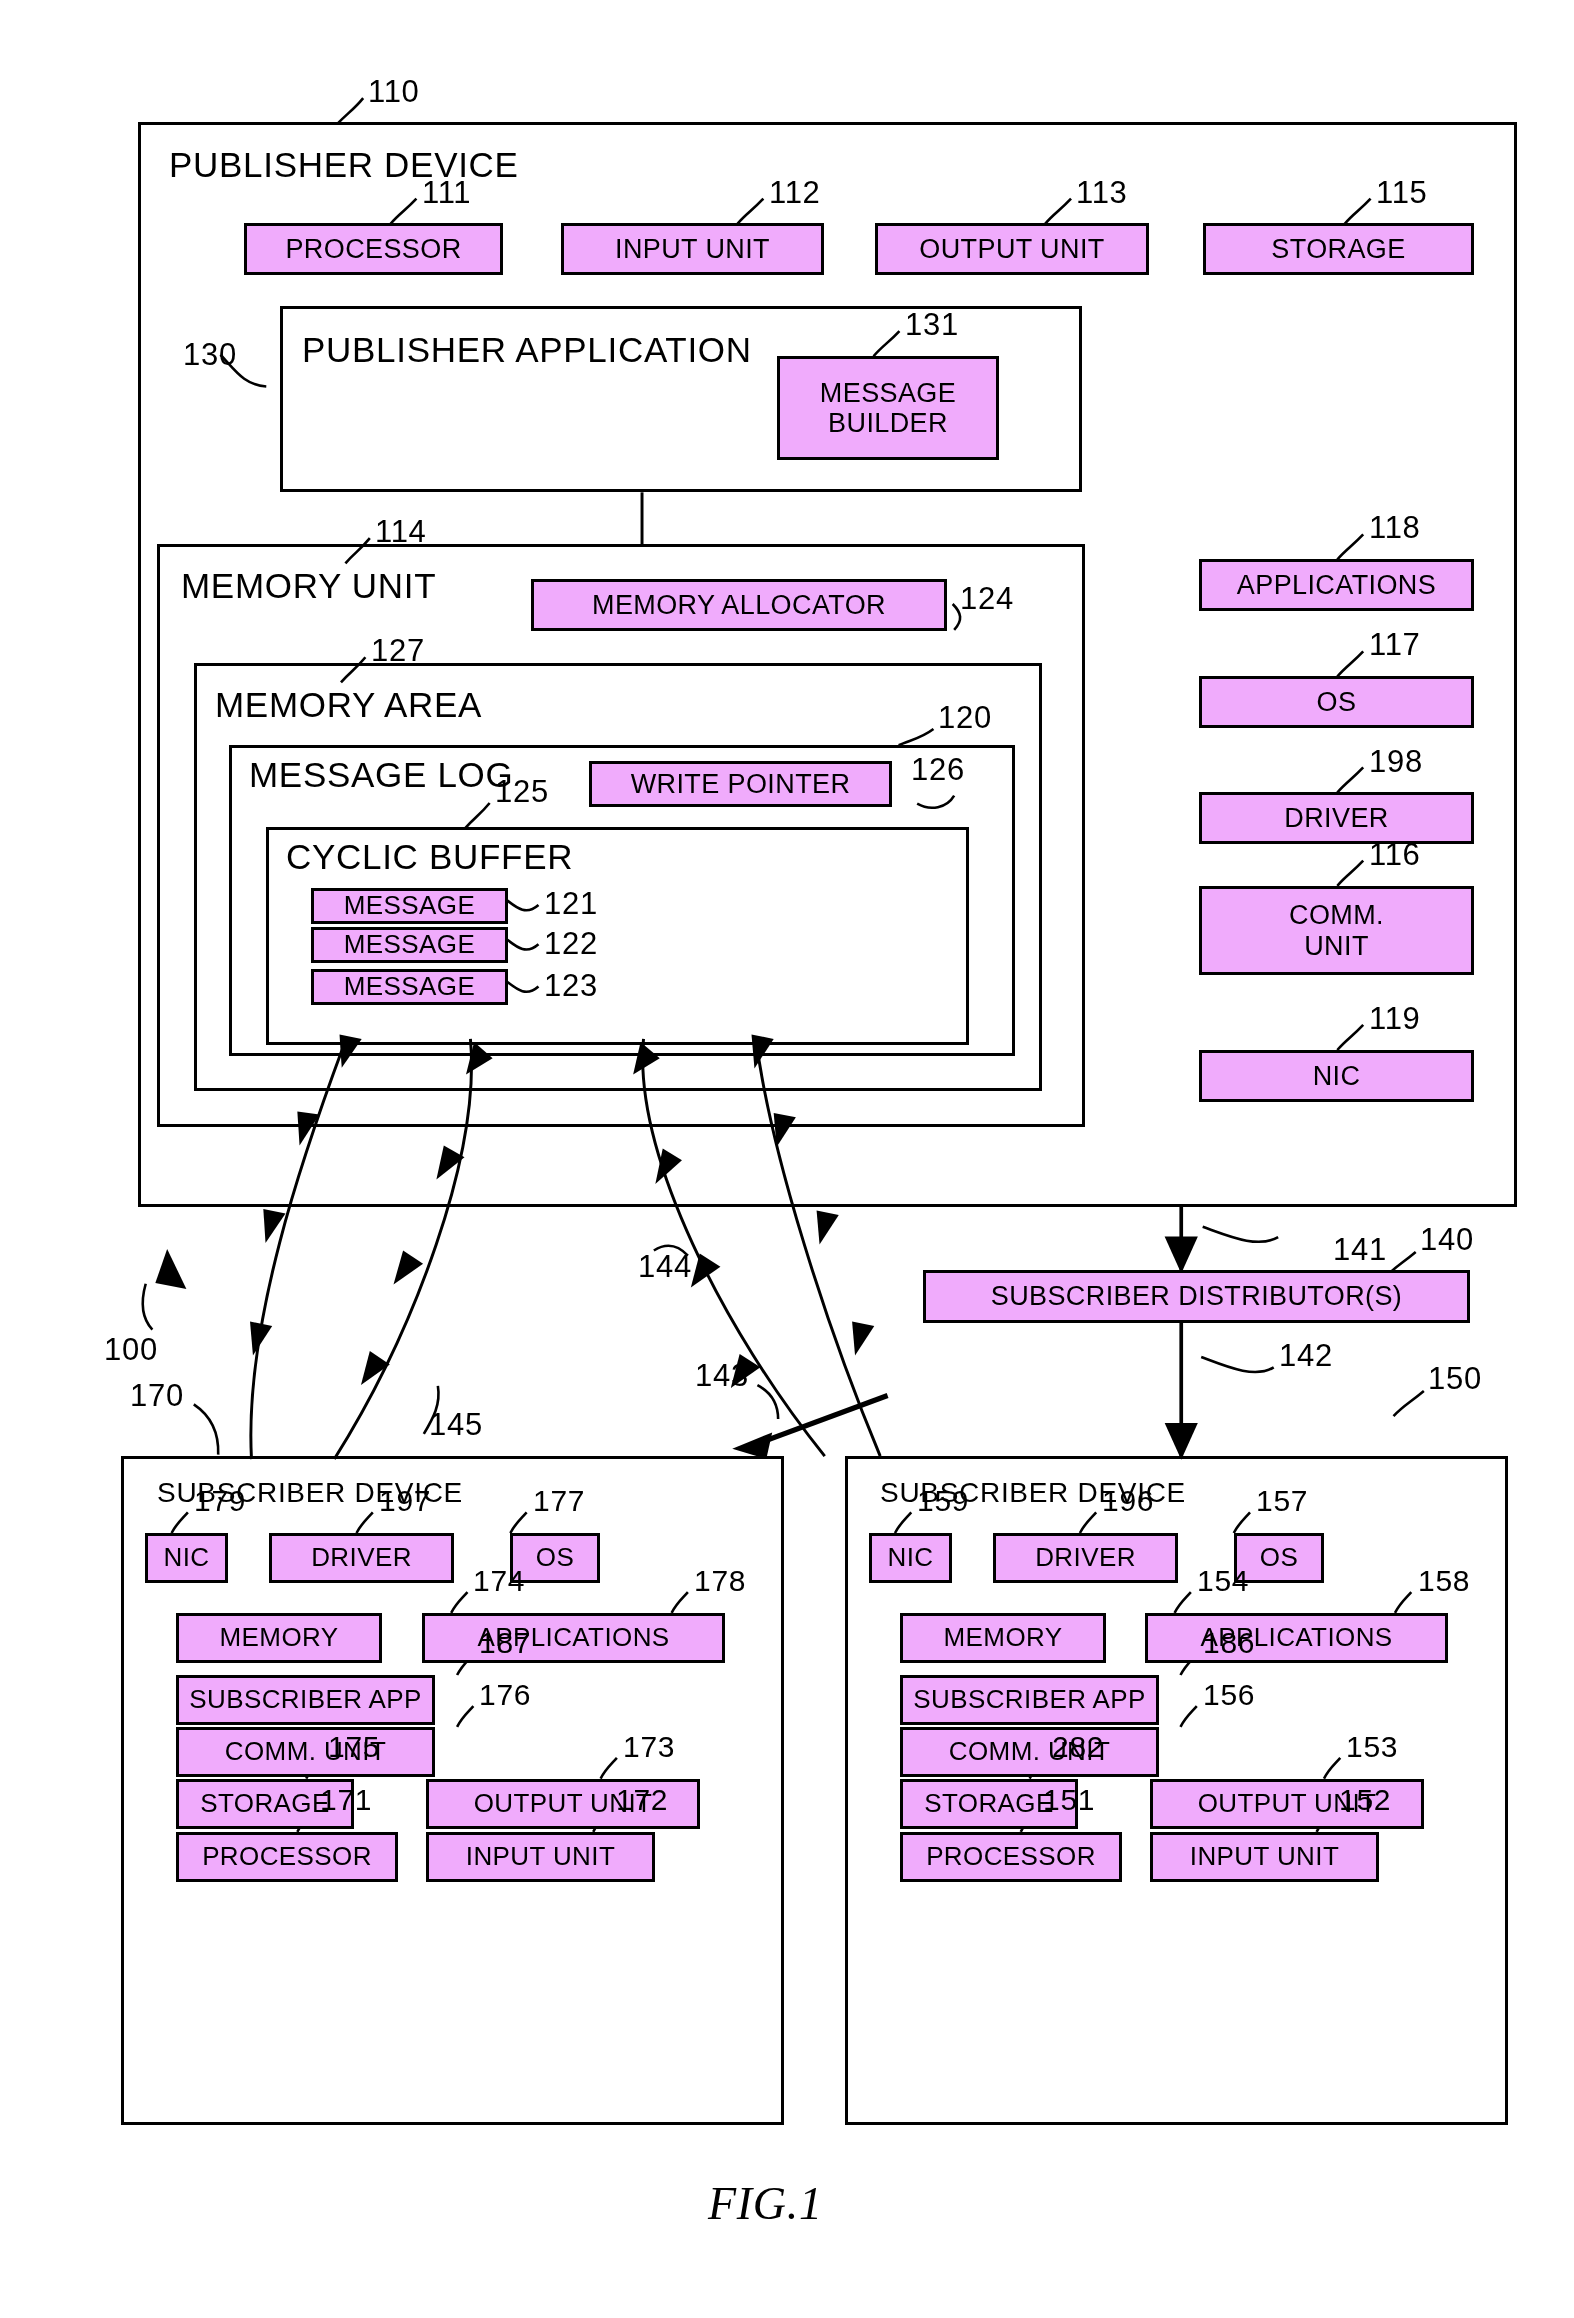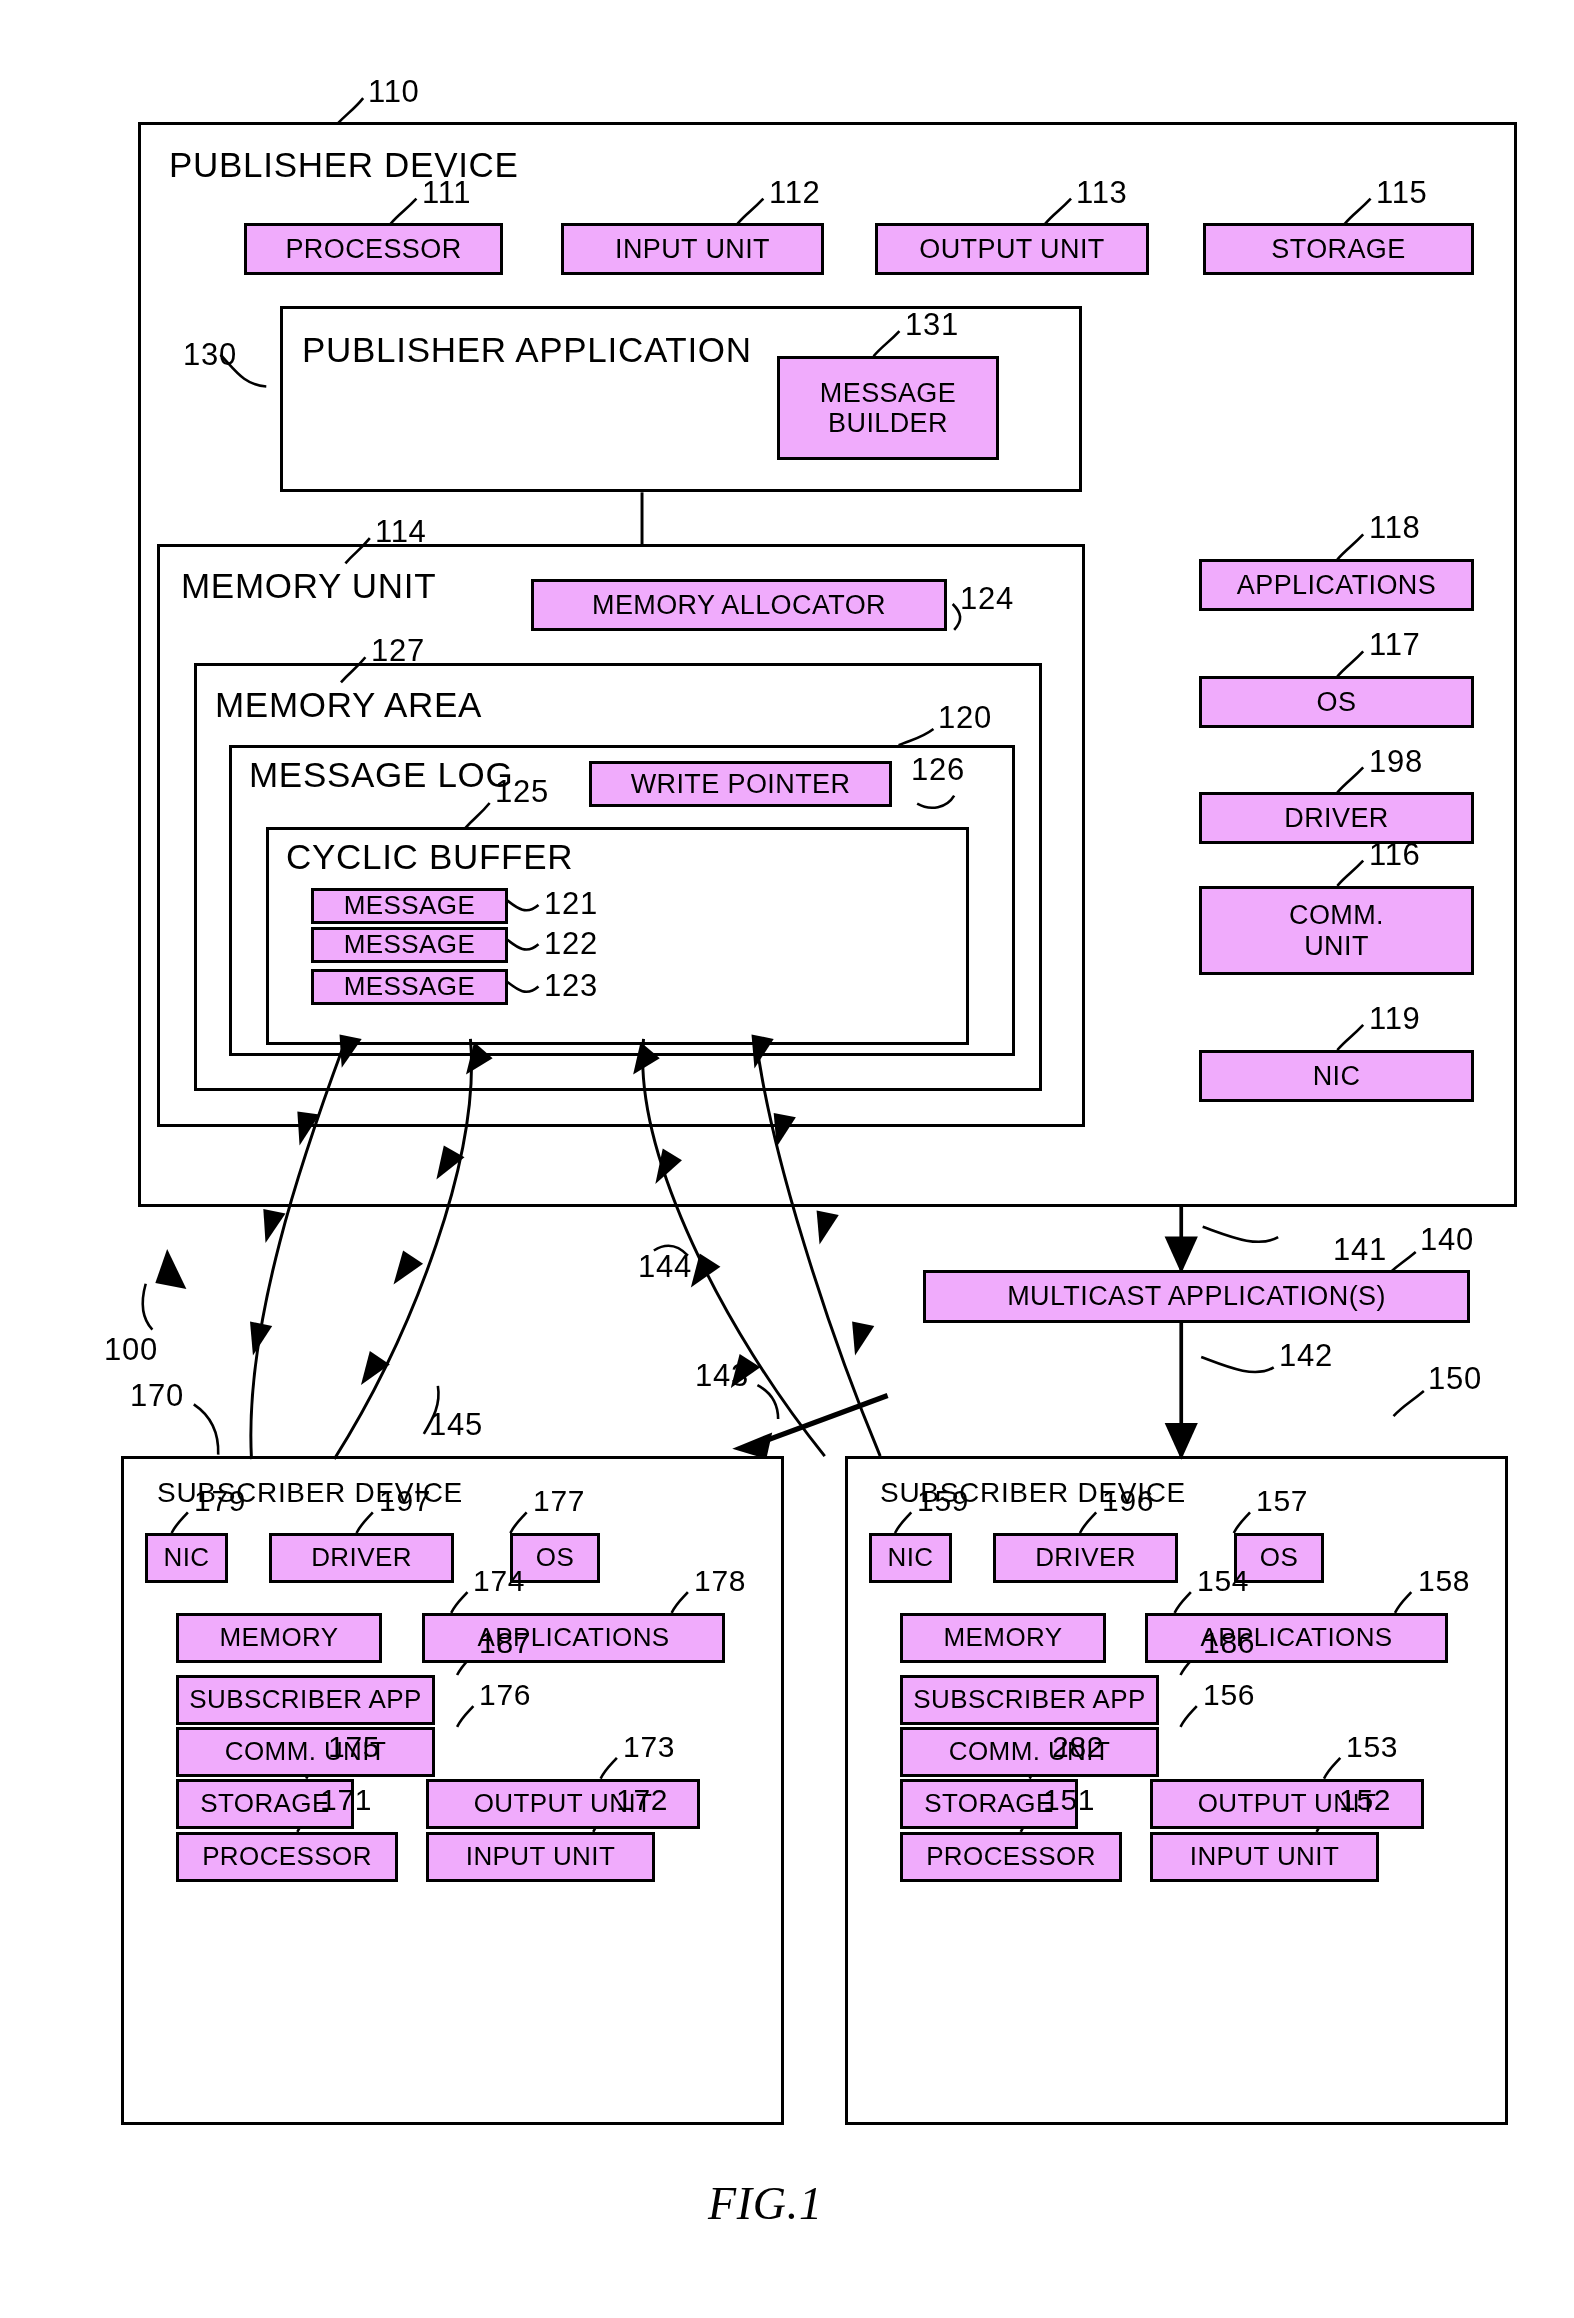--- a/index.html
+++ b/index.html
@@ -223,21 +223,21 @@
 
   <div class="comp two-line" style="left:1199px;top:886px;width:275px;height:89px;">
     <span>COMM.</span>
     <span>UNIT</span>
   </div>
   <div class="refnum" style="left:1369px;top:837px;">116</div>
 
   <div class="comp" style="left:1199px;top:1050px;width:275px;height:52px;">NIC</div>
   <div class="refnum" style="left:1369px;top:1001px;">119</div>
 
-  <div class="comp" style="left:923px;top:1270px;width:547px;height:53px;">MULTICAST APPLICATION(S)</div>
+  <div class="comp" style="left:923px;top:1270px;width:547px;height:53px;">SUBSCRIBER DISTRIBUTOR(S)</div>
   <div class="refnum" style="left:1420px;top:1222px;">140</div>
   <div class="refnum" style="left:1333px;top:1208px;margin-top:24px;">141</div>
   <div class="refnum" style="left:1279px;top:1338px;">142</div>
 
   <div class="refnum" style="left:104px;top:1332px;">100</div>
   <div class="refnum" style="left:130px;top:1378px;">170</div>
   <div class="refnum" style="left:429px;top:1407px;">145</div>
   <div class="refnum" style="left:638px;top:1249px;">144</div>
   <div class="refnum" style="left:695px;top:1358px;">143</div>
   <div class="refnum" style="left:1428px;top:1361px;">150</div>

